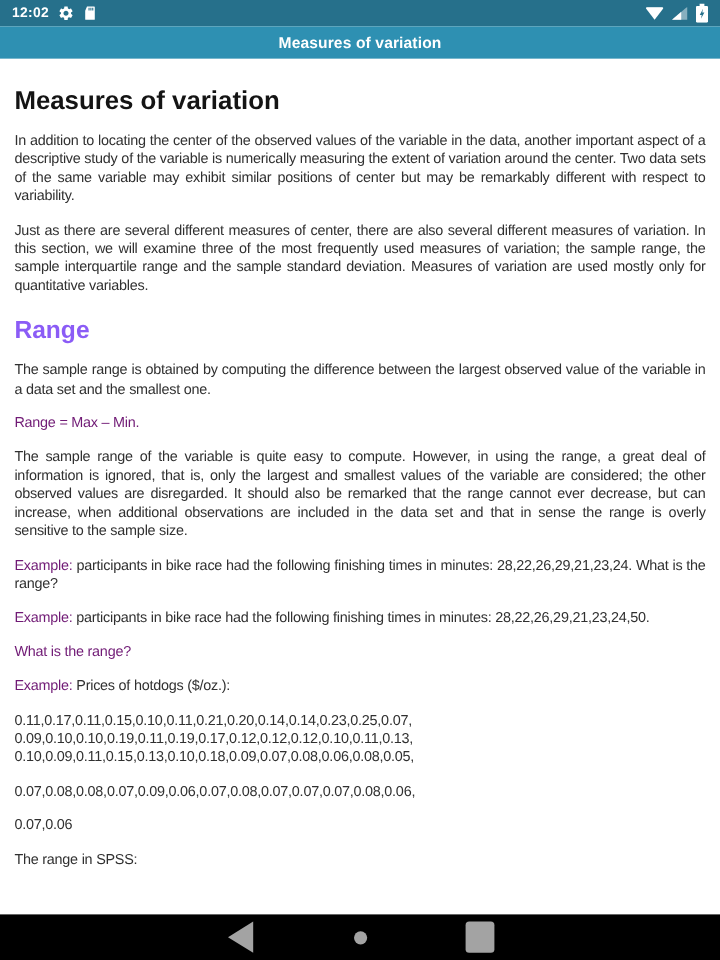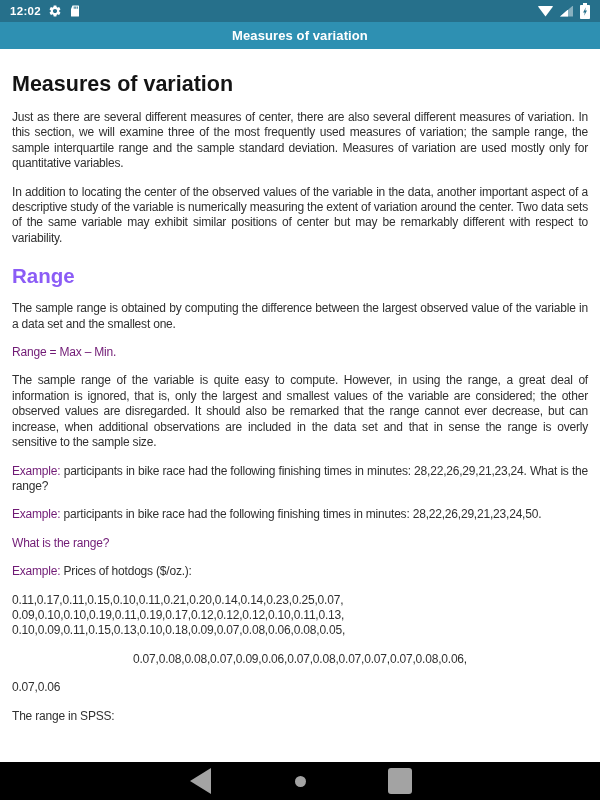--- a/index.html
+++ b/index.html
@@ -85,22 +85,22 @@
     </svg>
   </div>
 
   <div class="app-bar">
     <span class="app-title">Measures of variation</span>
   </div>
 
   <div class="content">
     <div class="doc-h1">Measures of variation</div>
 
+    <p>In addition to locating the center of the observed values of the variable in the data, another important aspect of a descriptive study of the variable is numerically measuring the extent of variation around the center. Two data sets of the same variable may exhibit similar positions of center but may be remarkably different with respect to variability.</p>
     <p>Just as there are several different measures of center, there are also several different measures of variation. In this section, we will examine three of the most frequently used measures of variation; the sample range, the sample interquartile range and the sample standard deviation. Measures of variation are used mostly only for quantitative variables.</p>
-    <p>In addition to locating the center of the observed values of the variable in the data, another important aspect of a descriptive study of the variable is numerically measuring the extent of variation around the center. Two data sets of the same variable may exhibit similar positions of center but may be remarkably different with respect to variability.</p>
 
     <div class="doc-h2">Range</div>
 
     <p>The sample range is obtained by computing the difference between the largest observed value of the variable in a data set and the smallest one.</p>
     <p class="bold">Range = Max – Min.</p>
     <p>The sample range of the variable is quite easy to compute. However, in using the range, a great deal of information is ignored, that is, only the largest and smallest values of the variable are considered; the other observed values are disregarded. It should also be remarked that the range cannot ever decrease, but can increase, when additional observations are included in the data set and that in sense the range is overly sensitive to the sample size.</p>
 
     <p><b>Example:</b><span> participants in bike race had the following finishing times in minutes: 28,22,26,29,21,23,24. What is the range?</span></p>
 
     <p><b>Example:</b><span> participants in bike race had the following finishing times in minutes: 28,22,26,29,21,23,24,50.</span></p>
@@ -108,21 +108,21 @@
     <p class="bold">What is the range?</p>
 
     <p><b>Example:</b><span> Prices of hotdogs ($/oz.):</span></p>
 
     <p class="numbers">
       </p>
       <div>0.11,0.17,0.11,0.15,0.10,0.11,0.21,0.20,0.14,0.14,0.23,0.25,0.07,</div>
       <div>0.09,0.10,0.10,0.19,0.11,0.19,0.17,0.12,0.12,0.12,0.10,0.11,0.13,</div>
       <div>0.10,0.09,0.11,0.15,0.13,0.10,0.18,0.09,0.07,0.08,0.06,0.08,0.05,</div>
     <p></p>
-    <p style="text-align:center">0.07,0.08,0.08,0.07,0.09,0.06,0.07,0.08,0.07,0.07,0.07,0.08,0.06,</p>
+    <p style="text-align:left">0.07,0.08,0.08,0.07,0.09,0.06,0.07,0.08,0.07,0.07,0.07,0.08,0.06,</p>
     <p style="text-align:left">0.07,0.06</p>
 
     <p style="text-align:left">The range in SPSS:</p>
   </div>
 
   <div class="nav-bar">
     <div class="nav-slot">
       <span class="back-icon"></span>
     </div>
     <div class="nav-slot">

